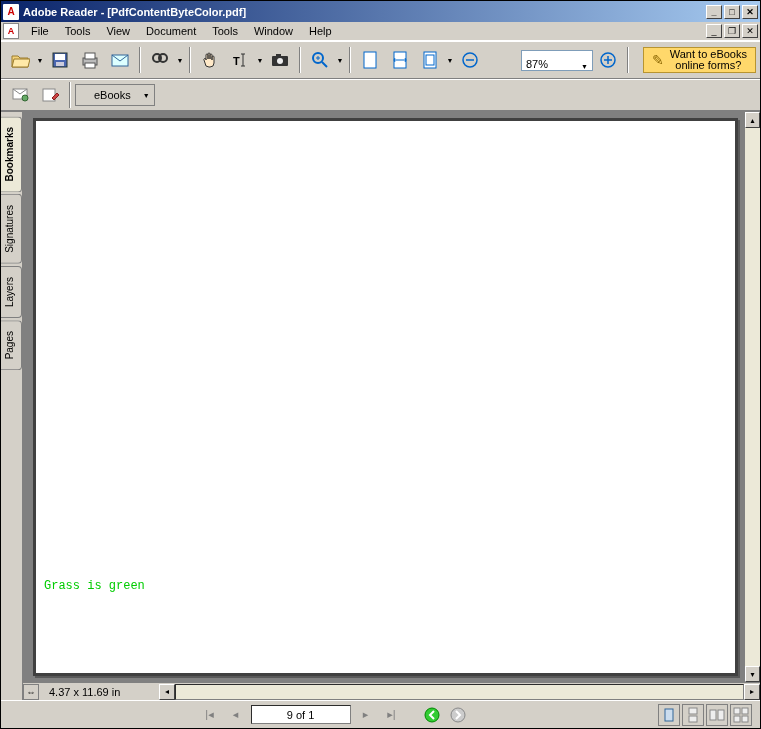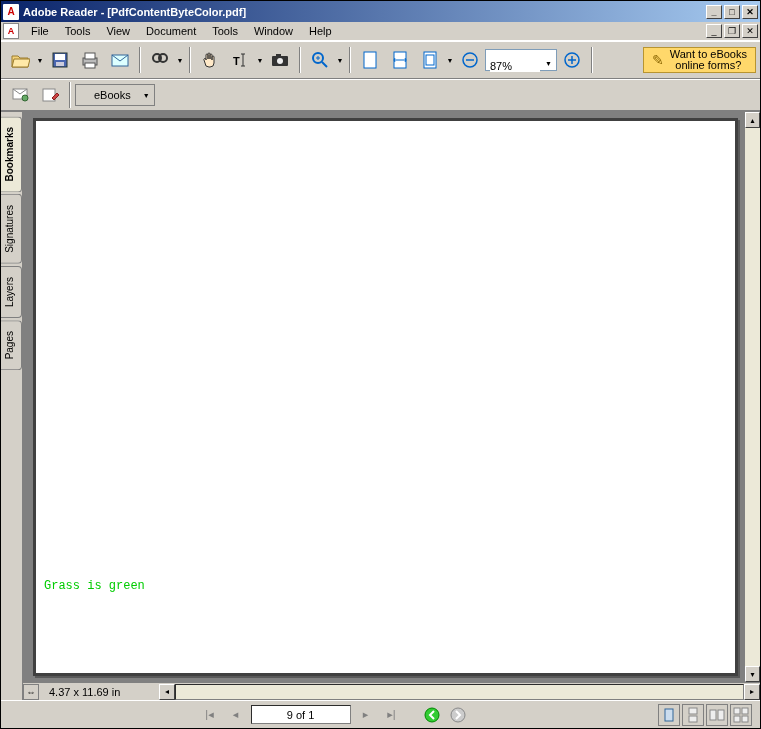--- a/index.html
+++ b/index.html
@@ -14,21 +14,21 @@
   .menubar .appicon { width: 16px; height: 16px; margin-right: 4px; background: #fff; display: flex; align-items: center; justify-content: center; color: #c00; font-size: 9px; font-weight: bold; border: 1px solid #888; }
   .menuitem { padding: 12px 8px; cursor: pointer; }
   .mdibtns { margin-left: auto; display: flex; gap: 2px; }
   .toolbar { background: #d4d0c8; padding: 2px 4px; display: flex; align-items: center; border-top: 1px solid #fff; border-bottom: 1px solid #808080; min-height: 32px; }
   .toolbar.row1 { height: 38px; }
   .toolbar.row2 { height: 32px; }
   .tbtn { width: 28px; height: 28px; border: 1px solid transparent; display: flex; align-items: center; justify-content: center; cursor: pointer; margin: 0 1px; position: relative; }
   .grp { display: flex; align-items: center; }
   .sep { width: 2px; height: 26px; border-left: 1px solid #808080; border-right: 1px solid #fff; margin: 0 4px; }
   .dd { width: 10px; height: 28px; display: flex; align-items: center; justify-content: center; cursor: pointer; font-size: 7px; }
-  .zoombox { width: 72px; height: 21px; background: #fff; border: 1px solid #7f9db9; display: flex; align-items: flex-start; padding: 10px 4px; }
+  .zoombox { width: 72px; height: 21px; background: #fff; border: 1px solid #7f9db9; display: flex; align-items: flex-end; padding: 0 4px; margin-left: 36px; }
   .zoombox input { border: none; outline: none; width: 50px; font-size: 11px; }
   .zoombox .zd { margin-left: auto; font-size: 7px; cursor: pointer; }
   .promo { margin-left: auto; background: #ffd86b; border: 1px solid #b89430; height: 26px; display: flex; align-items: center; padding: 0 8px; cursor: pointer; gap: 6px; }
   .promo .picon { color: #8a6500; font-size: 14px; }
   .promo .ptxt { font-size: 10px; text-align: center; line-height: 10px; }
   .ebooks { width: 80px; height: 22px; border: 1px solid #808080; background: #d4d0c8; display: flex; align-items: center; padding: 0 6px; gap: 12px; cursor: pointer; }
   .content { flex: 1; display: flex; position: relative; border-top: 1px solid #808080; }
   .sidetabs { width: 22px; background: #d4d0c8; border-right: 1px solid #808080; display: flex; flex-direction: column; padding-top: 4px; }
   .sidetab { writing-mode: vertical-rl; transform: rotate(180deg); padding: 10px 3px; cursor: pointer; border: 1px solid #808080; border-right: none; background: #d4d0c8; font-size: 10px; margin-bottom: 2px; border-radius: 4px 0 0 4px; }
   .sidetab.active { font-weight: bold; background: #ece9d8; }

